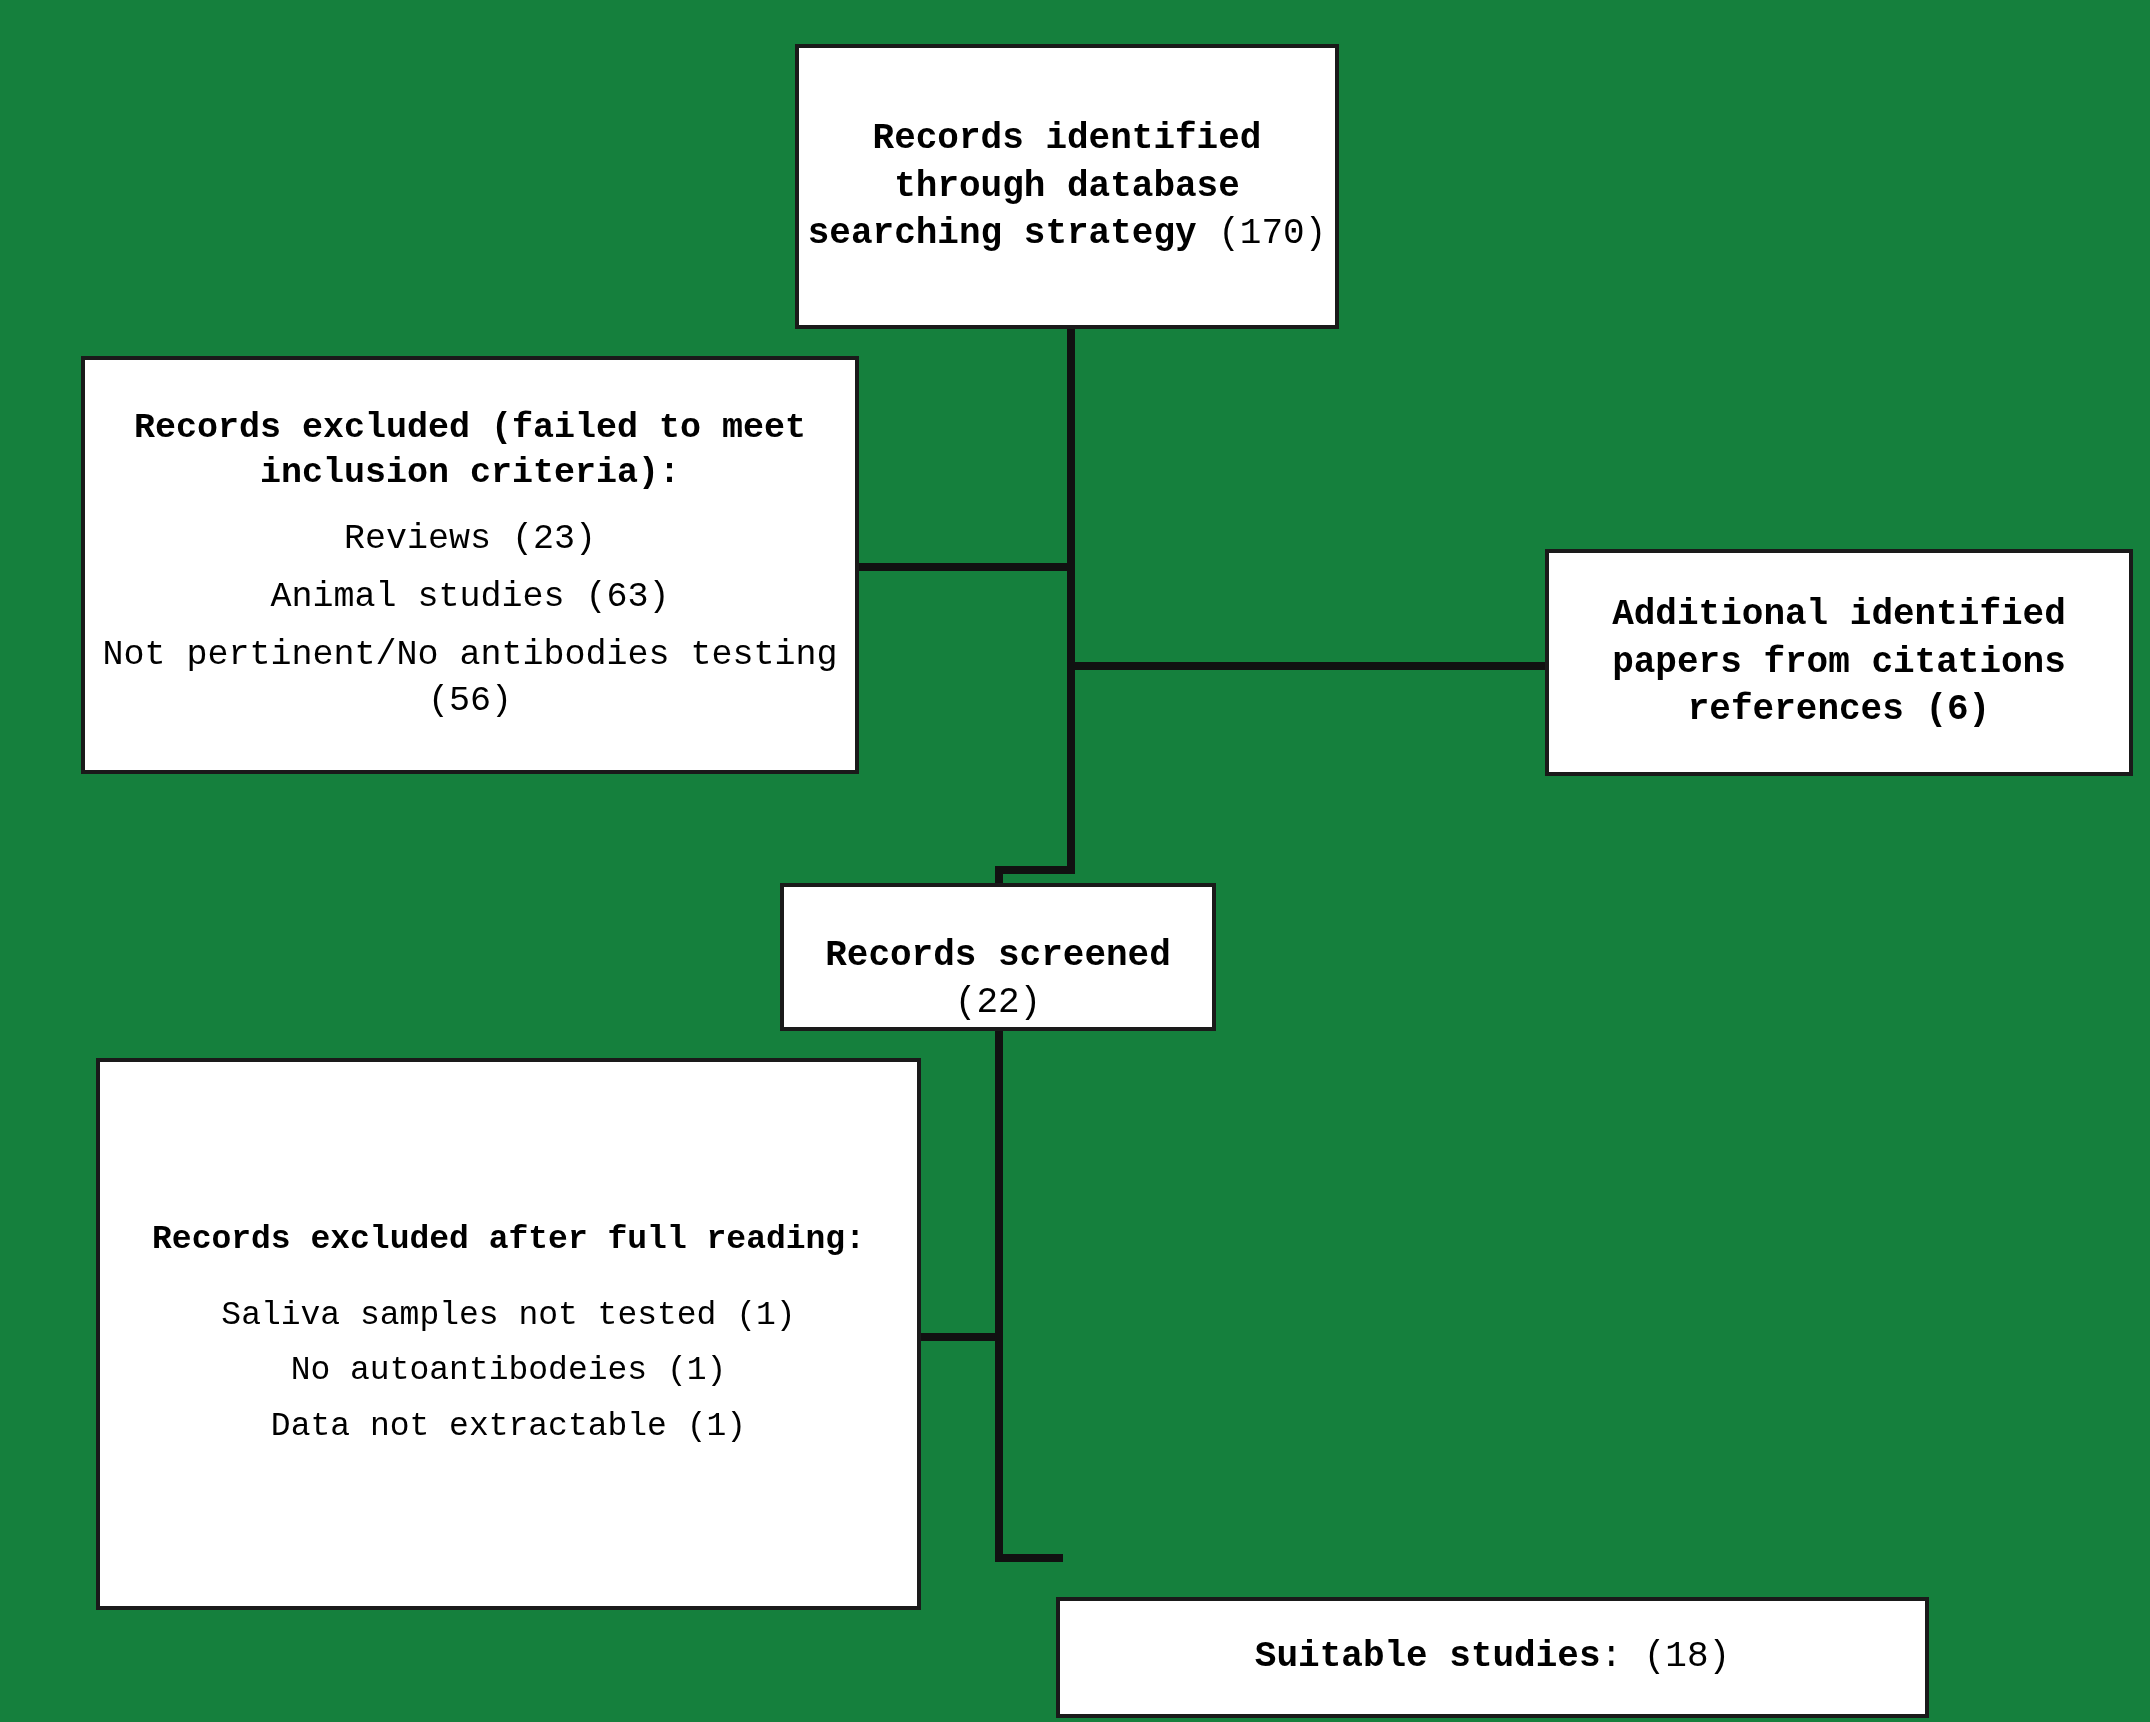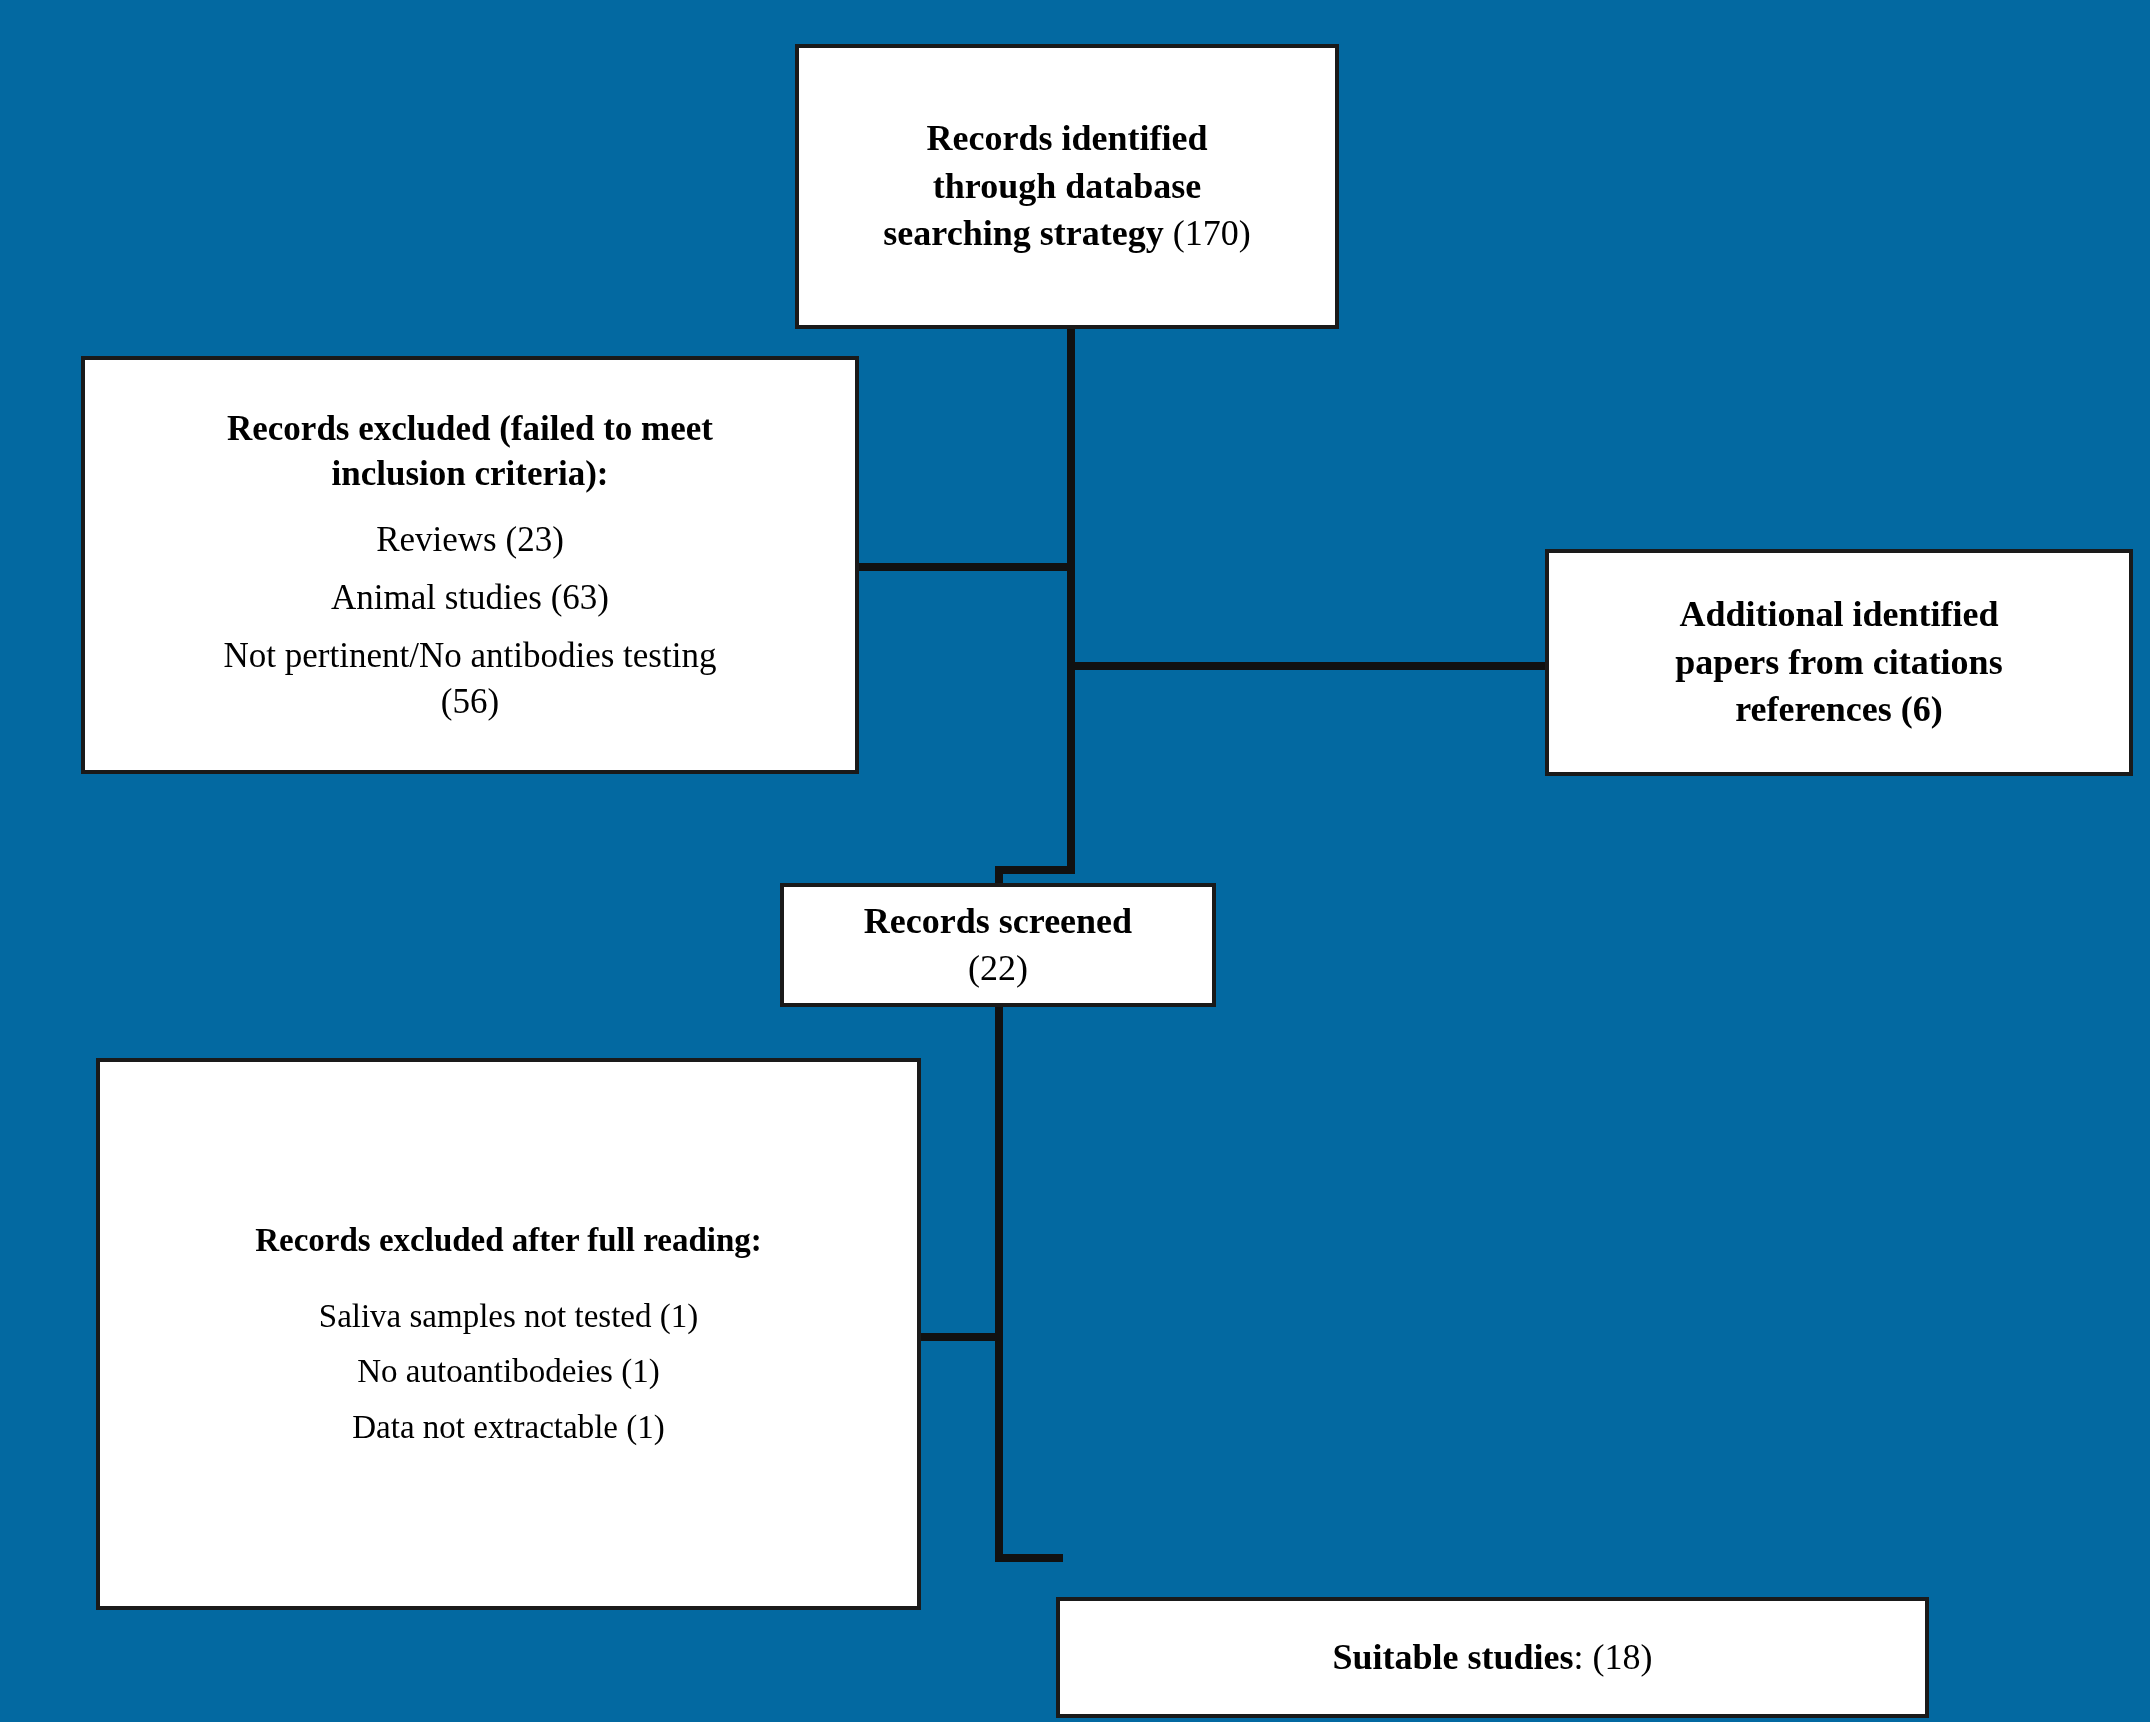--- a/index.html
+++ b/index.html
@@ -5,22 +5,22 @@
 <style>
   html, body {
     margin: 0;
     padding: 0;
     background: #ffffff;
   }
   #canvas {
     position: relative;
     width: 2151px;
     height: 1722px;
-    background: #0369a1;
-    font-family: Liberation Serif, serif;
+    background: #15803d;
+    font-family: Liberation Mono, monospace;
     color: #000000;
     overflow: hidden;
   }
 
   
   .box {
     position: absolute;
     box-sizing: border-box;
     background: #ffffff;
     border: 4.1px solid #1a1a1a;
@@ -45,21 +45,21 @@
     font-weight: normal;
     display: block;
   }
   .inline-bold { font-weight: bold; }
   .inline-reg  { font-weight: normal; }
 
   
   #box-identified     { left: 795px; top: 44px;   width: 544px;  height: 285px;  font-size: 36px; line-height: 1.33; }
   #box-excluded-screen{ left: 33px;   top: 356px;  width: 778px; height: 418px;  font-size: 35px; line-height: 1.30; margin-left: 48px; }
   #box-additional     { left: 1545px; top: 549px;  width: 588px; height: 227px;  font-size: 36px; line-height: 1.33; }
-  #box-screened       { left: 780px; top: 883px; width: 436px;  height: 124px;  font-size: 36px; line-height: 1.30; }
+  #box-screened       { left: 780px; top: 883px; width: 436px;  height: 148px;  font-size: 36px; line-height: 1.30; justify-content: flex-end; }
   #box-excluded-full  { left: 96px;  top: 1058px; width: 825px; height: 552px;  font-size: 33px; line-height: 1.30; }
   #box-suitable       { left: 1056px; top: 1597px; width: 873px; height: 121px;  font-size: 36px; line-height: 1.30; }
 
   #box-excluded-screen .box-inner,
   #box-excluded-full  .box-inner { padding: 0 15px; }
 
   .spacer-sm { display:block; height: 12.8px; }
   .spacer-md { display:block; height: 20px; }
 
   

